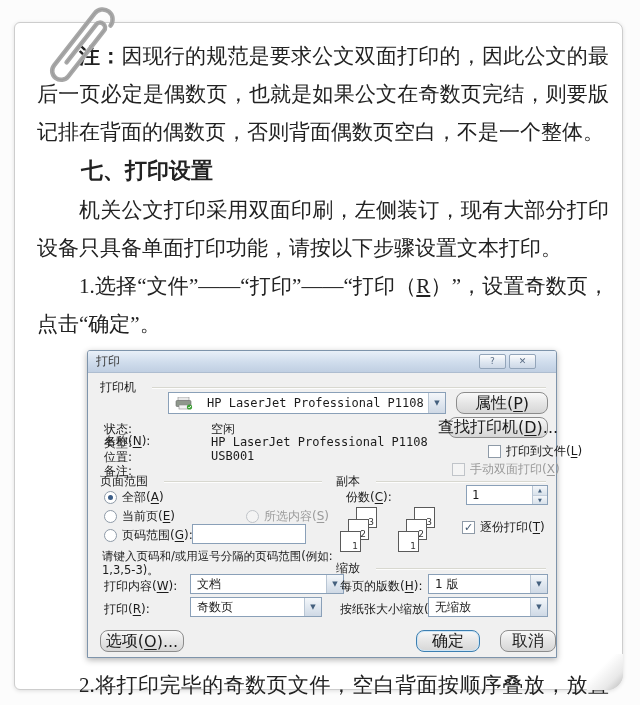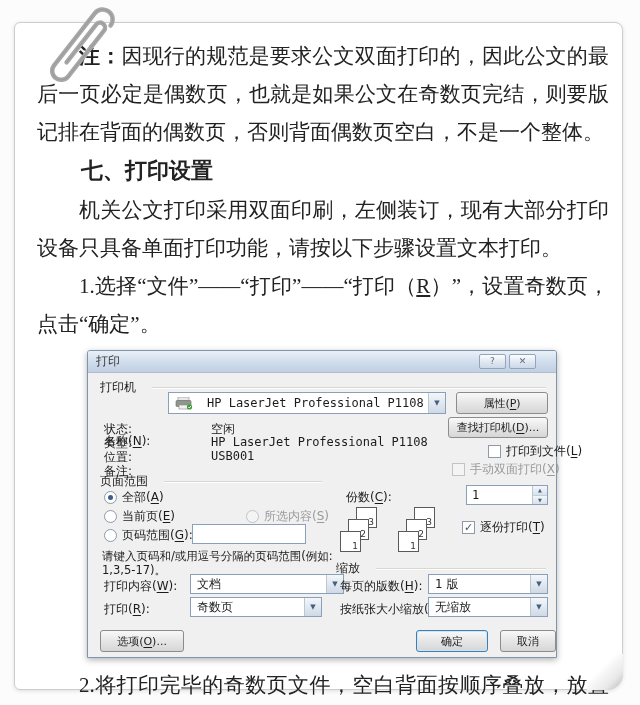--- a/index.html
+++ b/index.html
@@ -53,24 +53,24 @@
   .combo { position:absolute; background:#fff; border:1px solid #8aa0b8;
            display:flex; align-items:center; overflow:hidden; }
   .combo .ctext { padding-left:6px; white-space:nowrap; }
   .combo .mono { font-family:"DejaVu Sans Mono","Liberation Mono",monospace; }
   .combo .arrow { margin-left:auto; width:17px; align-self:stretch;
            border-left:1px solid #b9c6d4;
            background:linear-gradient(#f4f7fa,#dde5ee 60%,#cfd9e5);
            display:flex; align-items:center; justify-content:center;
            font-size:7px; color:#44607e; }
 
-  .btn { position:absolute; border:1px solid #8c8c8c; border-radius:3px;
+  .btn { position:absolute; border:1px solid #8c8c8c; border-radius:8px;
          background:linear-gradient(#f9f9f9,#e6e6e6 50%,#d6d6d6);
          display:flex; align-items:center; justify-content:center;
-         font-size:11px; color:#1b1b1b; white-space:nowrap; }
+         font-size:16px; color:#1b1b1b; white-space:nowrap; }
   .btn.default { border:1px solid #3c7fb1; box-shadow:inset 0 0 0 1px #cfe5f5; }
 
   .cbrow, .rdrow { position:absolute; display:flex; align-items:center; gap:5px;
          white-space:nowrap; }
   .cb { width:13px; height:13px; background:#fff; border:1px solid #8e9aa7;
          display:flex; align-items:center; justify-content:center;
          font-size:11px; line-height:1; color:#41576e; flex:0 0 auto; }
   .cb.off { color:transparent; }
   .cb.disabled { border-color:#c0c4c9; background:#f4f4f4; }
   .rd { width:13px; height:13px; border-radius:50%; background:#fff;
@@ -186,22 +186,26 @@
         </div>
         <div class="rdrow disabled" style="left:158px; top:157px;">
           <span class="rd disabled"></span>
           <span>所选内容(<u>S</u>)</span>
         </div>
         <div class="rdrow" style="left:16px; top:176px;">
           <span class="rd"></span>
           <span>页码范围(<u>G</u>):</span>
         </div>
         <input class="tinput" style="left: 104px; top: 173px; width: 114px; height: 20px;" value="">
-        <div class="hint" style="left:14px; top:198px; width:232px;">请键入页码和/或用逗号分隔的页码范围(例如: 1,3,5-17)。</div>
-
+        <div class="hint" style="left:14px; top:198px; width:232px;">请键入页码和/或用逗号分隔的页码范围(例如: 1,3,5-3)。</div>
+
+        <div class="grp-caption" style="left:248px; top:122px; width:210px;">
+          <span class="cap">副本</span>
+            <span class="rule"></span>
+        </div>
         <span class="lbl" style="left:258px; top:138px;">份数(<u>C</u>):</span>
         <div class="spin" style="left:378px; top:134px; width:82px; height:20px;">
           <span class="sval">1</span>
           <span class="sarrows">
             <div>▲</div>
             <div>▼</div>
           </span>
         </div>
 
         <div class="stack" style="left:252px; top:156px;">
@@ -240,21 +244,21 @@
           <span class="ctext">1 版</span>
           <span class="arrow">▼</span>
         </div>
         <span class="lbl" style="left:252px; top:250px;">按纸张大小缩放(<u>Z</u>):</span>
         <div class="combo" style="left:340px; top:246px; width:120px; height:20px;">
           <span class="ctext">无缩放</span>
           <span class="arrow">▼</span>
         </div>
 
         <div class="btn" style="left:12px; top:279px; width:84px; height:22px;">选项(<u>O</u>)...</div>
-        <div class="btn default" style="left:328px; top:279px; width:72px; height:22px;">确定</div>
+        <div class="btn default" style="left:328px; top:279px; width:64px; height:22px;">确定</div>
         <div class="btn" style="left:412px; top:279px; width:56px; height:22px;">取消</div>
       </div>
 
       <p>2.将打印完毕的奇数页文件，空白背面按顺序叠放，放置打印设备送纸盒。</p>
     </div>
 
     <div class="page-curl"></div>
   </div>
 
   <svg class="paperclip" width="96" height="140" viewBox="0 0 96 140">

